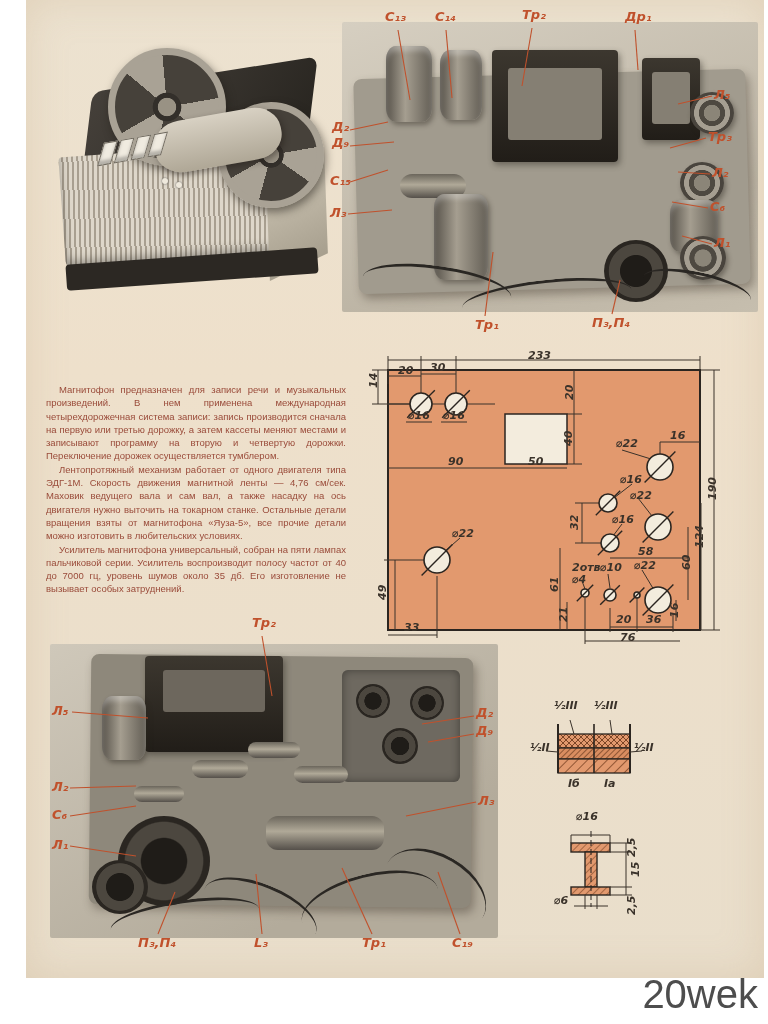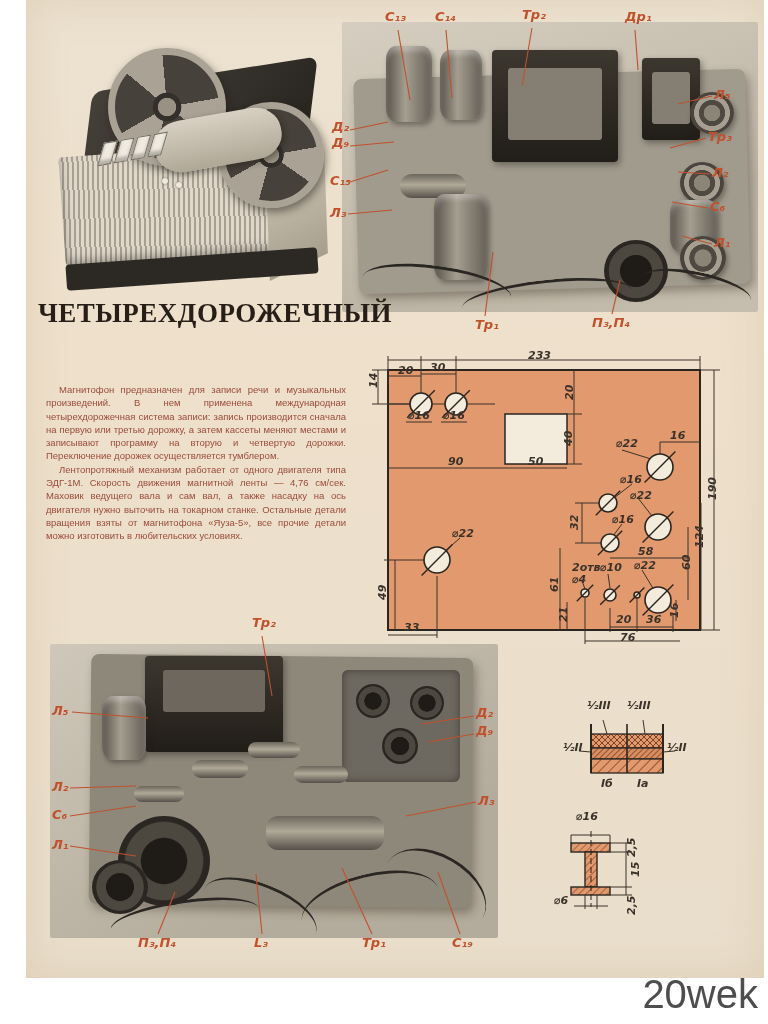--- a/index.html
+++ b/index.html
@@ -137,26 +137,26 @@
     <span class="ph-label" style="left: 384px; top: 228px;">Л₁</span>
     <span class="ph-label" style="left: 2px; top: 112px;">Д₂</span>
     <span class="ph-label" style="left: 2px; top: 128px;">Д₉</span>
     <span class="ph-label" style="left: 0px; top: 166px;">С₁₅</span>
     <span class="ph-label" style="left: 0px; top: 198px;">Л₃</span>
     <span class="ph-label" style="left: 145px; top: 310px;">Тр₁</span>
     <span class="ph-label" style="left: 262px; top: 308px;">П₃,П₄</span>
   </div>
 
 <h1 id="title">
-  <span>ЧЕТЫРЕХДОРОЖЕЧНЫЙ</span>
 </h1>
 
 <div id="body-text">
     <p>Магнитофон предназначен для записи речи и музыкальных произведений. В нем применена международная четырехдорожечная система записи: запись производится сначала на первую или третью дорожку, а затем кассеты меняют местами и записывают программу на вторую и четвертую дорожки. Переключение дорожек осуществляется тумблером.</p>
     <p>Лентопротяжный механизм работает от одного двигателя типа ЭДГ-1М. Скорость движения магнитной ленты — 4,76 см/сек. Маховик ведущего вала и сам вал, а также насадку на ось двигателя нужно выточить на токарном станке. Остальные детали вращения взяты от магнитофона «Яуза-5», все прочие детали можно изготовить в любительских условиях.</p>
+    <p>Усилитель магнитофона универсальный, собран на пяти лампах пальчиковой серии. Усилитель воспроизводит полосу частот от 40 до 7000 гц, уровень шумов около 35 дб. Его изготовление не вызывает особых затруднений.</p>
   </div>
 
 <div class="photo" id="drawing-main" style="left:370px;top:348px;width:398px;height:312px;">
   <svg id="drawing-svg" width="398" height="312">
     <rect x="18" y="22" width="312" height="260" fill="#e2996e" stroke="#2b2520" stroke-width="2"></rect>
     <rect x="135" y="66" width="62" height="50" fill="#f3ecdd" stroke="#2b2520" stroke-width="1.5"></rect>
     <g>
       <line class="dimline" x1="18" y1="8" x2="18" y2="36"></line>
       <line class="dimline" x1="51" y1="8" x2="51" y2="48"></line>
       <line class="dimline" x1="86" y1="8" x2="86" y2="48"></line>
@@ -300,21 +300,21 @@
     <span class="ph-label" style="left: 12px; top: 222px;">Л₁</span>
     <span class="ph-label" style="left: 436px; top: 90px;">Д₂</span>
     <span class="ph-label" style="left: 436px; top: 108px;">Д₉</span>
     <span class="ph-label" style="left: 438px; top: 178px;">Л₃</span>
     <span class="ph-label" style="left: 98px; top: 320px;">П₃,П₄</span>
     <span class="ph-label" style="left: 214px; top: 320px;">L₃</span>
     <span class="ph-label" style="left: 322px; top: 320px;">Тр₁</span>
     <span class="ph-label" style="left: 412px; top: 320px;">С₁₉</span>
   </div>
 
-<div class="photo" id="layers-drawing" style="left:530px;top:698px;width:195px;height:100px;margin-left:33px;">
+<div class="photo" id="layers-drawing" style="left:530px;top:698px;width:195px;height:100px;">
   <svg width="195" height="100">
     <defs>
       <pattern id="hx" width="6" height="6" patternUnits="userSpaceOnUse">
         <rect width="6" height="6" fill="#e2996e"></rect>
         <path d="M0 0L6 6M6 0L0 6" stroke="#7c4526" stroke-width="1"></path>
       </pattern>
       <pattern id="hd" width="4" height="4" patternUnits="userSpaceOnUse" patternTransform="rotate(45)">
         <rect width="4" height="4" fill="#d98d60"></rect>
         <line x1="0" y1="0" x2="0" y2="4" stroke="#6d3c20" stroke-width="1.4"></line>
       </pattern>

